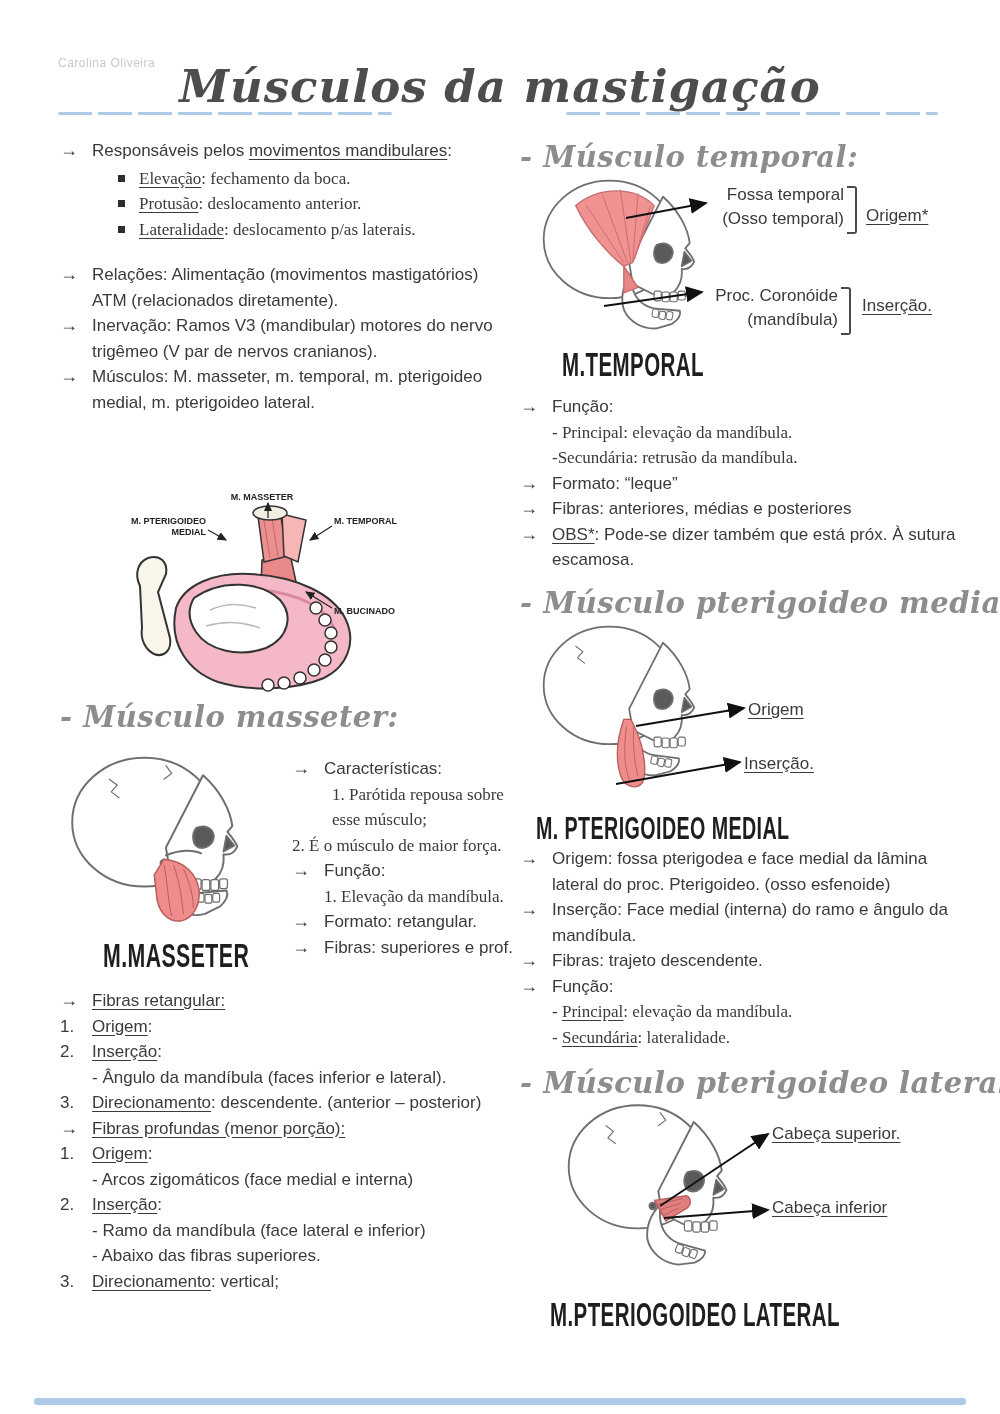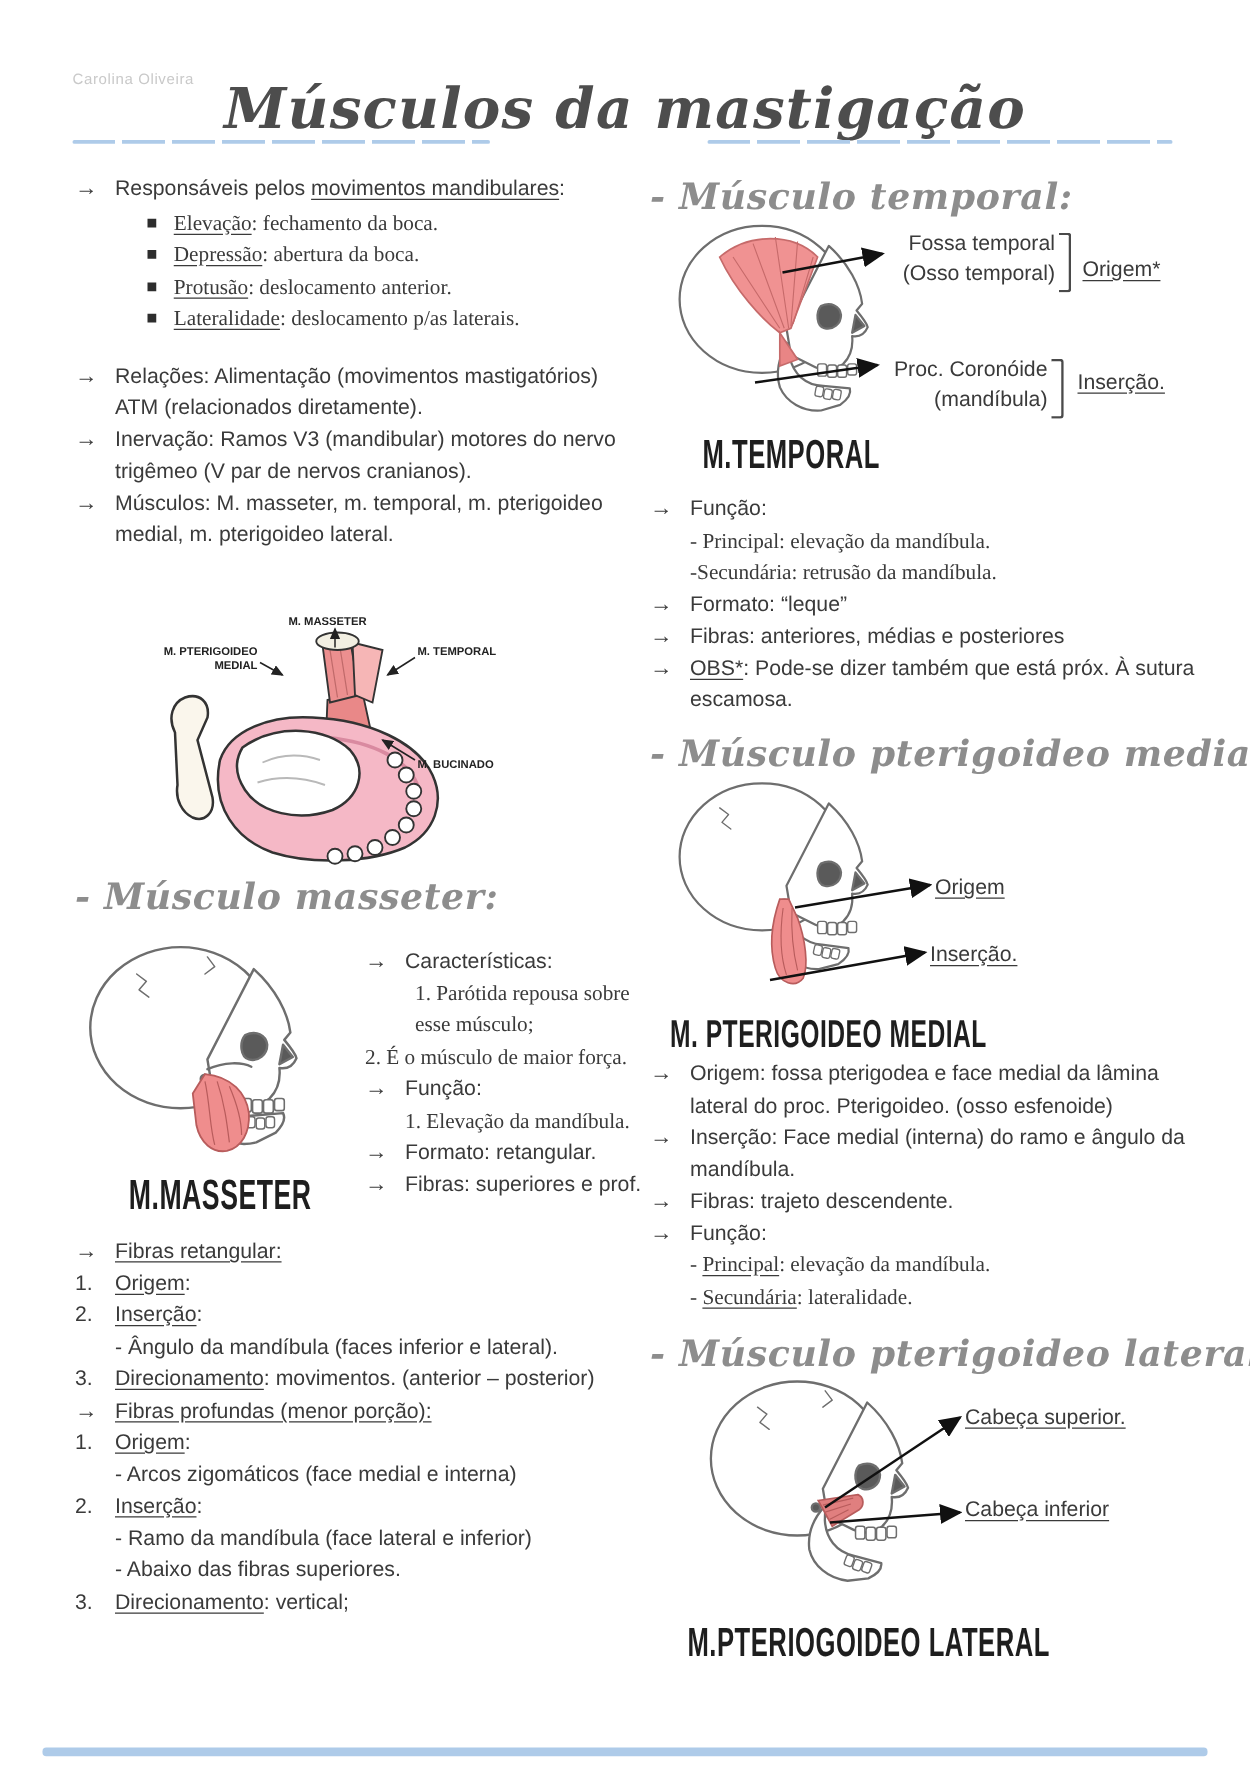--- a/index.html
+++ b/index.html
@@ -49,24 +49,20 @@
       <span class="arw">→</span>
       <div class="atext"><span>Responsáveis pelos </span><span class="u">movimentos mandibulares</span><span>:</span></div>
     </div>
     <div class="movs">
       <div class="sqi">
           <span class="sq"></span>
           <div class="txt"><span class="u">Elevação</span><span>: fechamento da boca.</span></div>
         </div>
       <div class="sqi">
           <span class="sq"></span>
-          <div class="txt"><span class="u">Depressão</span><span>: abertura da boca.</span></div>
-        </div>
-      <div class="sqi">
-          <span class="sq"></span>
           <div class="txt"><span class="u">Protusão</span><span>: deslocamento anterior.</span></div>
         </div>
       <div class="sqi">
           <span class="sq"></span>
           <div class="txt"><span class="u">Lateralidade</span><span>: deslocamento p/as laterais.</span></div>
         </div>
     </div>
     <div class="ai">
         <span class="arw">→</span>
         <div class="atext">Relações: Alimentação (movimentos mastigatórios) ATM (relacionados diretamente).</div>
@@ -184,21 +180,21 @@
     <div class="ni">
         <span class="num">2.</span>
         <div class="ntext">
           <div><span class="u">Inserção</span><span>:</span></div>
           <div>- Ângulo da mandíbula (faces inferior e lateral).</div>
         </div>
       </div>
     <div class="ni">
         <span class="num">3.</span>
         <div class="ntext">
-          <div><span class="u">Direcionamento</span><span>: movimentos. (anterior – posterior)</span></div>
+          <div><span class="u">Direcionamento</span><span>: descendente. (anterior – posterior)</span></div>
         </div>
       </div>
     <div class="ai">
         <span class="arw">→</span>
         <div class="atext"><span class="u">Fibras profundas (menor porção):</span></div>
       </div>
     <div class="ni">
         <span class="num">1.</span>
         <div class="ntext">
           <div><span class="u">Origem</span><span>:</span></div>

